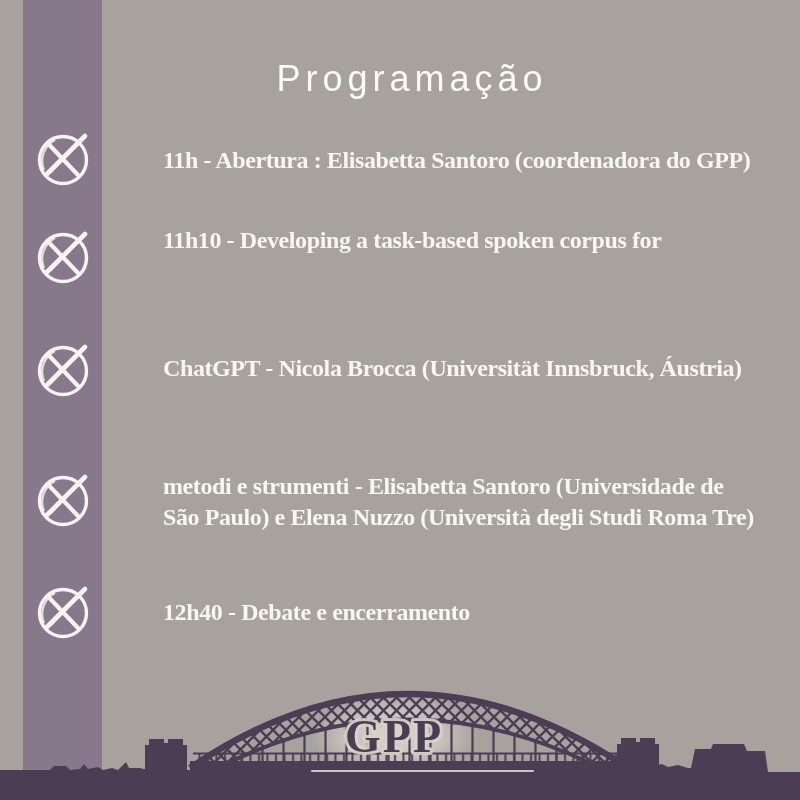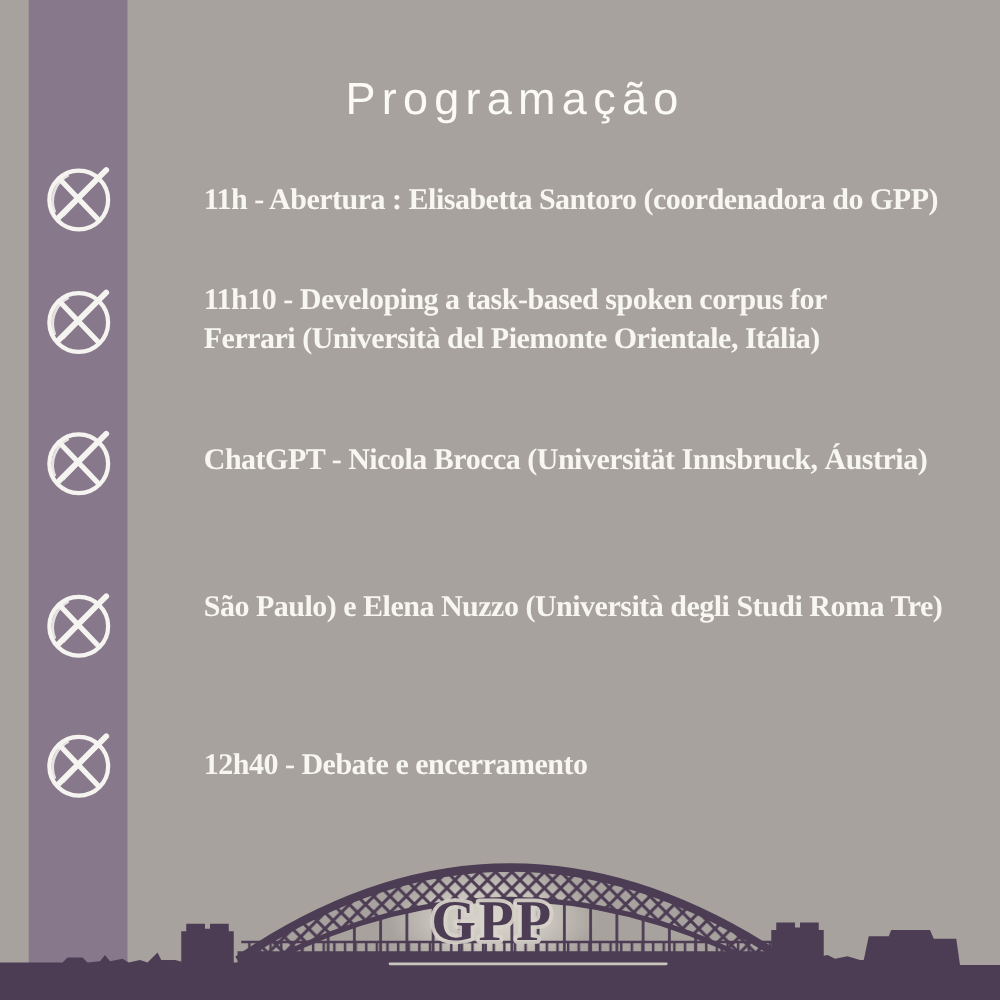--- a/index.html
+++ b/index.html
@@ -78,21 +78,20 @@
   <div class="row" style="top:227px;">
     <svg class="bullet" viewBox="0 0 60 60">
       <circle cx="29" cy="31" r="23.5" fill="none" stroke="#f6f4f0" stroke-width="3.4"></circle>
       <path d="M10,41 A23.5,23.5 0 0 1 21,11" fill="none" stroke="#f6f4f0" stroke-width="2.2" opacity="0.85"></path>
       <line x1="13" y1="45" x2="51" y2="7" stroke="#f6f4f0" stroke-width="4.6" stroke-linecap="round"></line>
       <line x1="16.5" y1="44" x2="49.5" y2="9.5" stroke="#f6f4f0" stroke-width="1.8" opacity="0.7"></line>
       <line x1="13.5" y1="14" x2="44" y2="46" stroke="#f6f4f0" stroke-width="4.2" stroke-linecap="round"></line>
     </svg>
     <div class="item-text" style="top:-2px;">
       <div>11h10 - Developing a task-based spoken corpus for</div>
-      <div>Ferrari (Università del Piemonte Orientale, Itália)</div>
     </div>
   </div>
 
   <div class="row" style="top:340px;">
     <svg class="bullet" viewBox="0 0 60 60">
       <circle cx="29" cy="31" r="23.5" fill="none" stroke="#f6f4f0" stroke-width="3.4"></circle>
       <path d="M10,41 A23.5,23.5 0 0 1 21,11" fill="none" stroke="#f6f4f0" stroke-width="2.2" opacity="0.85"></path>
       <line x1="13" y1="45" x2="51" y2="7" stroke="#f6f4f0" stroke-width="4.6" stroke-linecap="round"></line>
       <line x1="16.5" y1="44" x2="49.5" y2="9.5" stroke="#f6f4f0" stroke-width="1.8" opacity="0.7"></line>
       <line x1="13.5" y1="14" x2="44" y2="46" stroke="#f6f4f0" stroke-width="4.2" stroke-linecap="round"></line>
@@ -104,20 +103,21 @@
 
   <div class="row" style="top:470px;">
     <svg class="bullet" viewBox="0 0 60 60">
       <circle cx="29" cy="31" r="23.5" fill="none" stroke="#f6f4f0" stroke-width="3.4"></circle>
       <path d="M10,41 A23.5,23.5 0 0 1 21,11" fill="none" stroke="#f6f4f0" stroke-width="2.2" opacity="0.85"></path>
       <line x1="13" y1="45" x2="51" y2="7" stroke="#f6f4f0" stroke-width="4.6" stroke-linecap="round"></line>
       <line x1="16.5" y1="44" x2="49.5" y2="9.5" stroke="#f6f4f0" stroke-width="1.8" opacity="0.7"></line>
       <line x1="13.5" y1="14" x2="44" y2="46" stroke="#f6f4f0" stroke-width="4.2" stroke-linecap="round"></line>
     </svg>
     <div class="item-text" style="top:1px;">
+      <div>metodi e strumenti - Elisabetta Santoro (Universidade de</div>
       <div>São Paulo) e Elena Nuzzo (Università degli Studi Roma Tre)</div>
     </div>
   </div>
 
   <div class="row" style="top:582px;">
     <svg class="bullet" viewBox="0 0 60 60">
       <circle cx="29" cy="31" r="23.5" fill="none" stroke="#f6f4f0" stroke-width="3.4"></circle>
       <path d="M10,41 A23.5,23.5 0 0 1 21,11" fill="none" stroke="#f6f4f0" stroke-width="2.2" opacity="0.85"></path>
       <line x1="13" y1="45" x2="51" y2="7" stroke="#f6f4f0" stroke-width="4.6" stroke-linecap="round"></line>
       <line x1="16.5" y1="44" x2="49.5" y2="9.5" stroke="#f6f4f0" stroke-width="1.8" opacity="0.7"></line>

